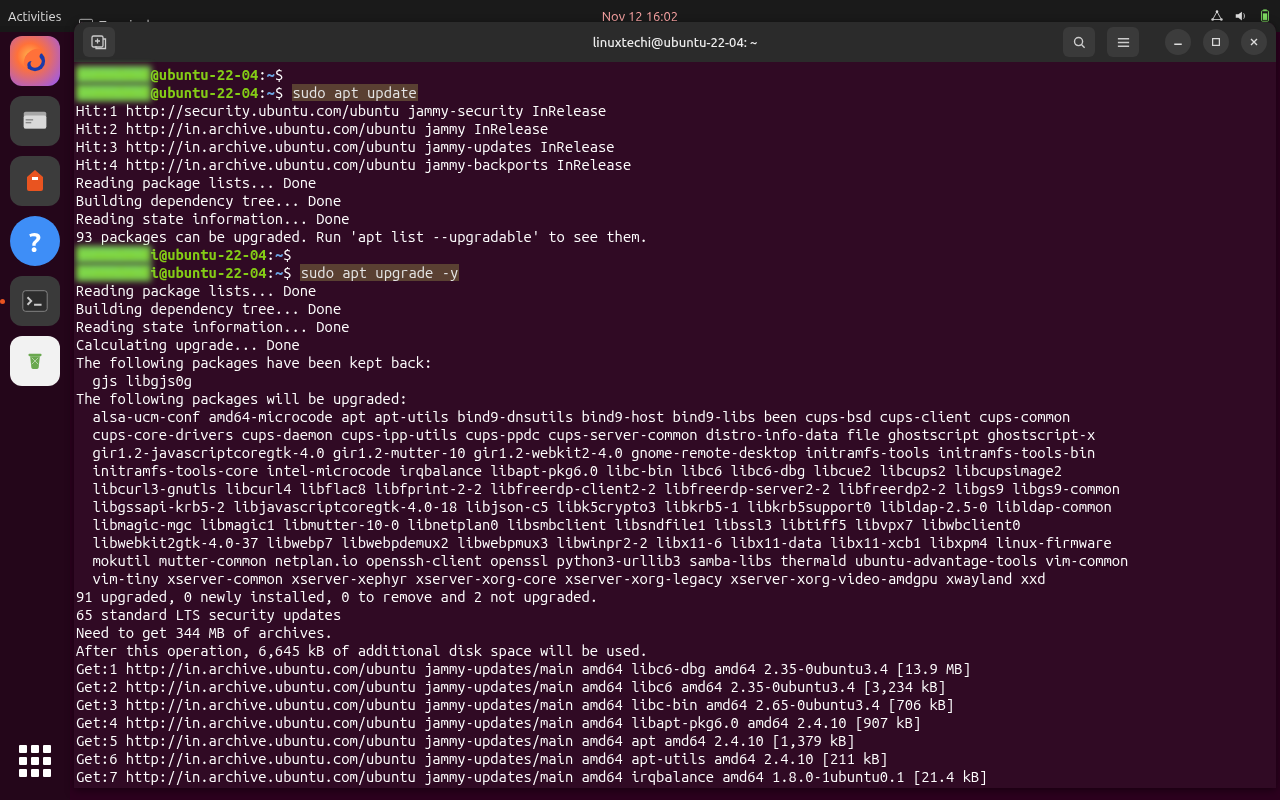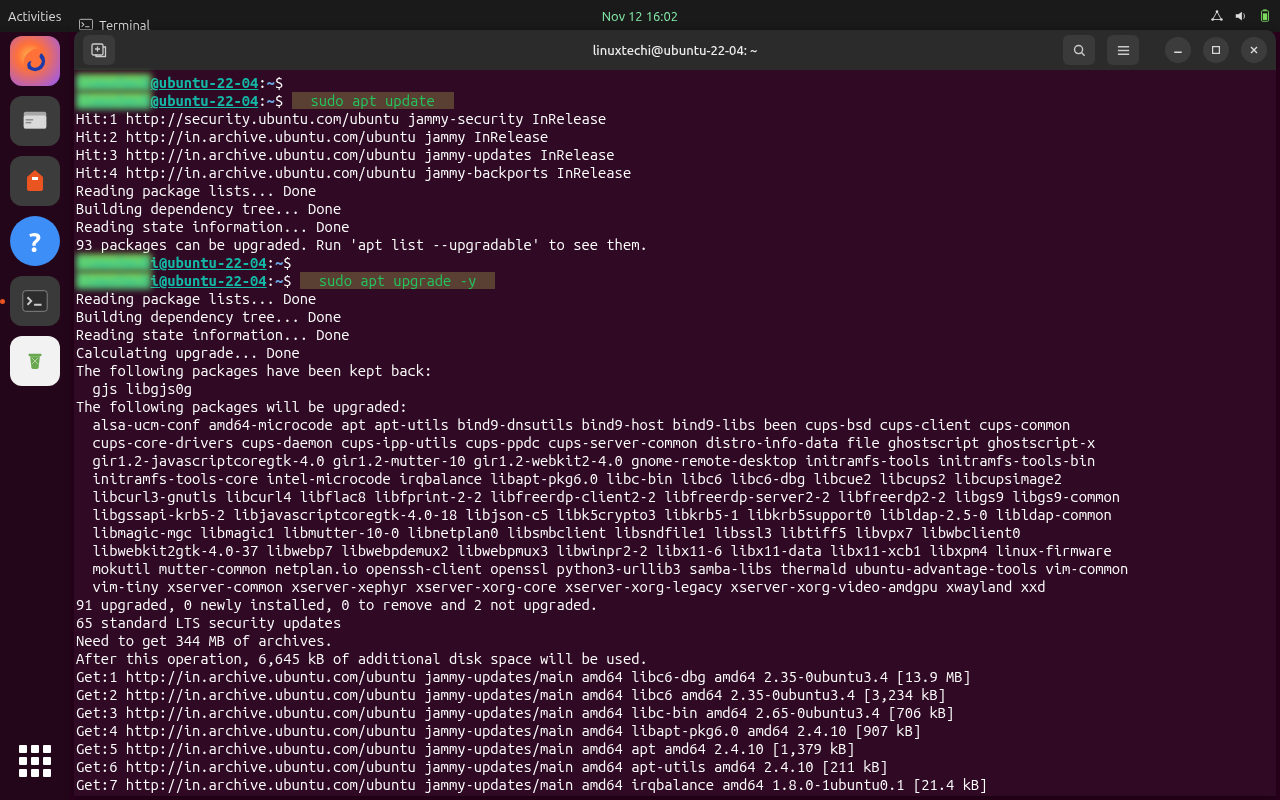--- a/index.html
+++ b/index.html
@@ -20,21 +20,21 @@
     font-size: 13px;
     display: flex;
     align-items: center;
     padding: 0 8px;
   }
   .topbar-left { display: flex; align-items: center; gap: 18px; }
   .topbar-center {
     position: absolute;
     left: 50%;
     transform: translateX(-50%);
-    color: #86efac;
+    color: #fca5a5;
   }
   .topbar-right { margin-left: auto; display: flex; gap: 10px; align-items: center; }
   .topbar-icon { width: 14px; height: 14px; display:inline-flex; align-items:center; justify-content:center; }
   .term-label { display:flex; align-items:center; gap:6px;margin-top:18px; }
 
   
   .dock {
     position: absolute;
     left: 0;
     top: 26px;
@@ -70,21 +70,21 @@
     gap: 4px;
     place-content: center;
     margin-bottom: 14px;
   }
   .apps-grid span { background:#fff; width:8px; height:8px; border-radius:1px; }
 
   
   .window {
     position: absolute;
     left: 74px;
-    top: 30px;
+    top: 22px;
     width: 1202px;
     height: 766px;
     background: #300a24;
     border-radius: 10px 10px 0 0;
     overflow: hidden;
     box-shadow: 0 2px 8px rgba(0,0,0,0.5);
   }
   .titlebar {
     height: 40px;
     background: #2b2b2b;
@@ -111,25 +111,25 @@
 
   
   .term-body {
     padding: 4px 2px;
     color: #fff;
     font-size: 14.8px;
     line-height: 18px;
     white-space: pre;
     font-family: "Ubuntu Mono", monospace;
   }
-  .user { color: #14b8a6; font-weight: bold; text-decoration: underline; }
+  .user { color: #84cc16; font-weight: bold; }
   .blur { filter: blur(3px); background:#7cda5f; }
   .path { color: #6aa3e0; font-weight: bold; }
   .white { color: #ffffff; }
-  .cmd-hl { background: #5a4032; color: #22c55e; padding: 0 19px; }
+  .cmd-hl { background: #5a4032; color: #e5e5e5; padding: 0 1px; }
 </style>
 </head>
 <body>
 
 <div class="topbar">
   <div class="topbar-left">
     <span>Activities</span>
     <span class="term-label">
       <span class="topbar-icon">
         <svg viewBox="0 0 16 16" width="14" height="14">

